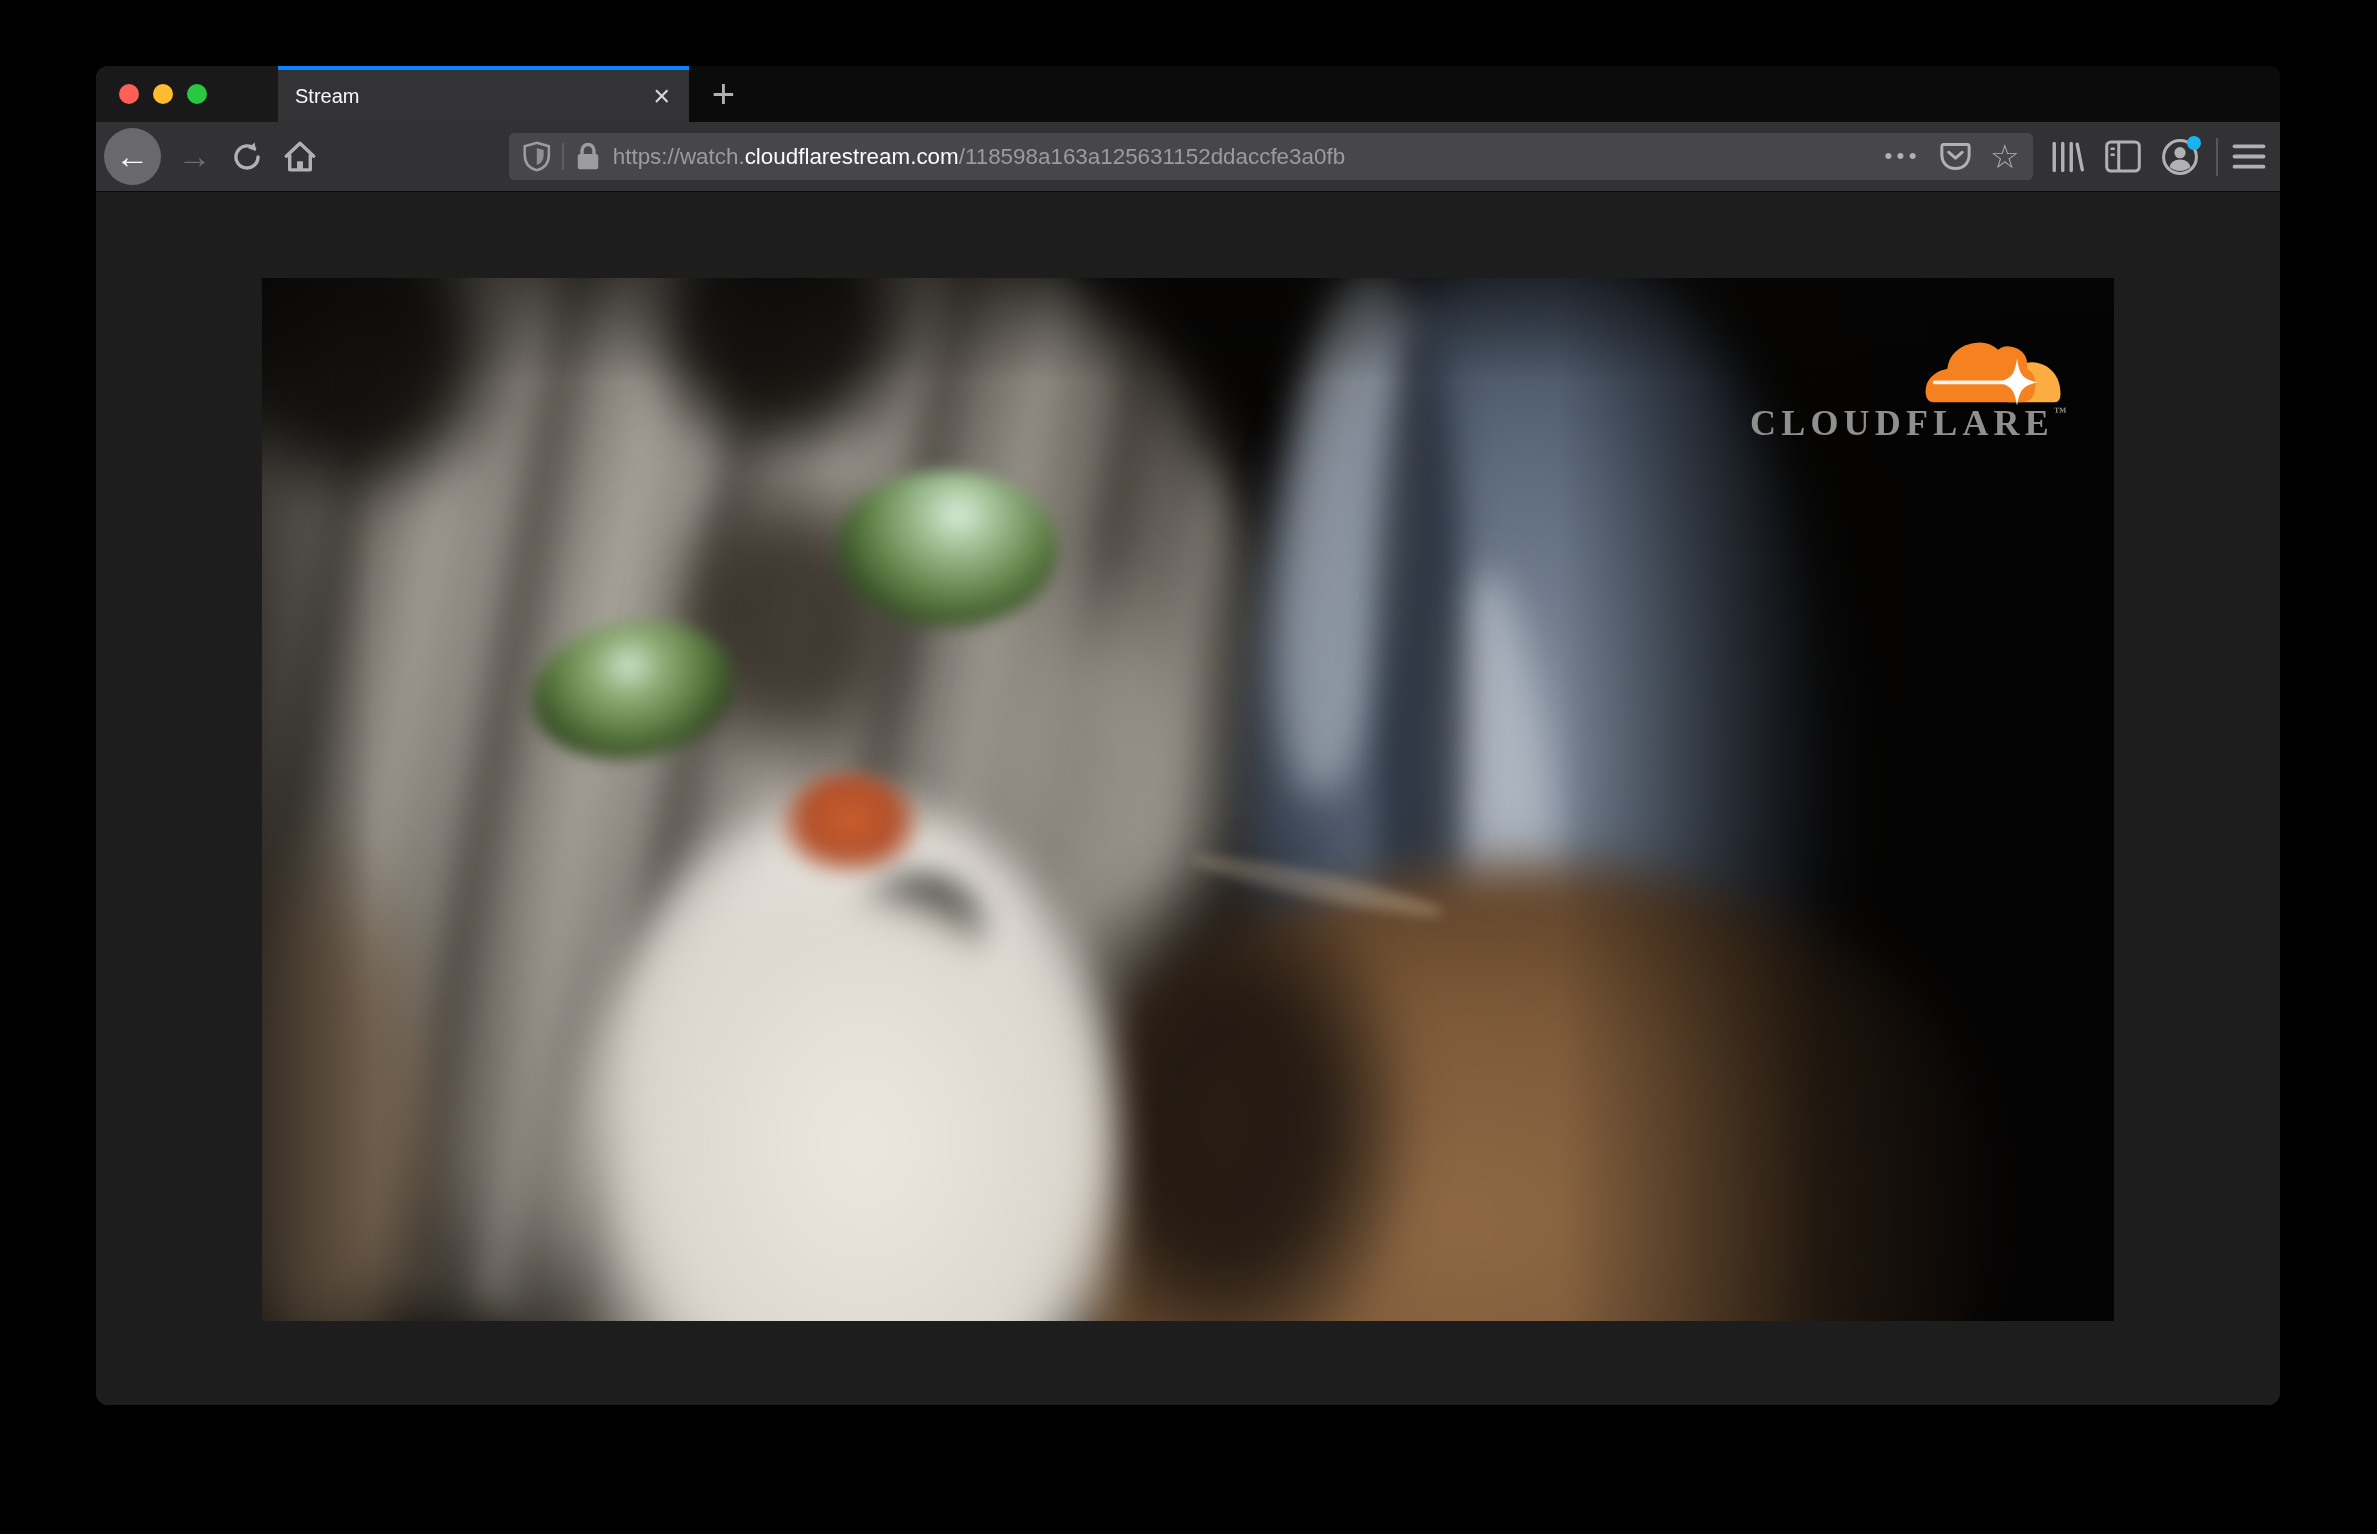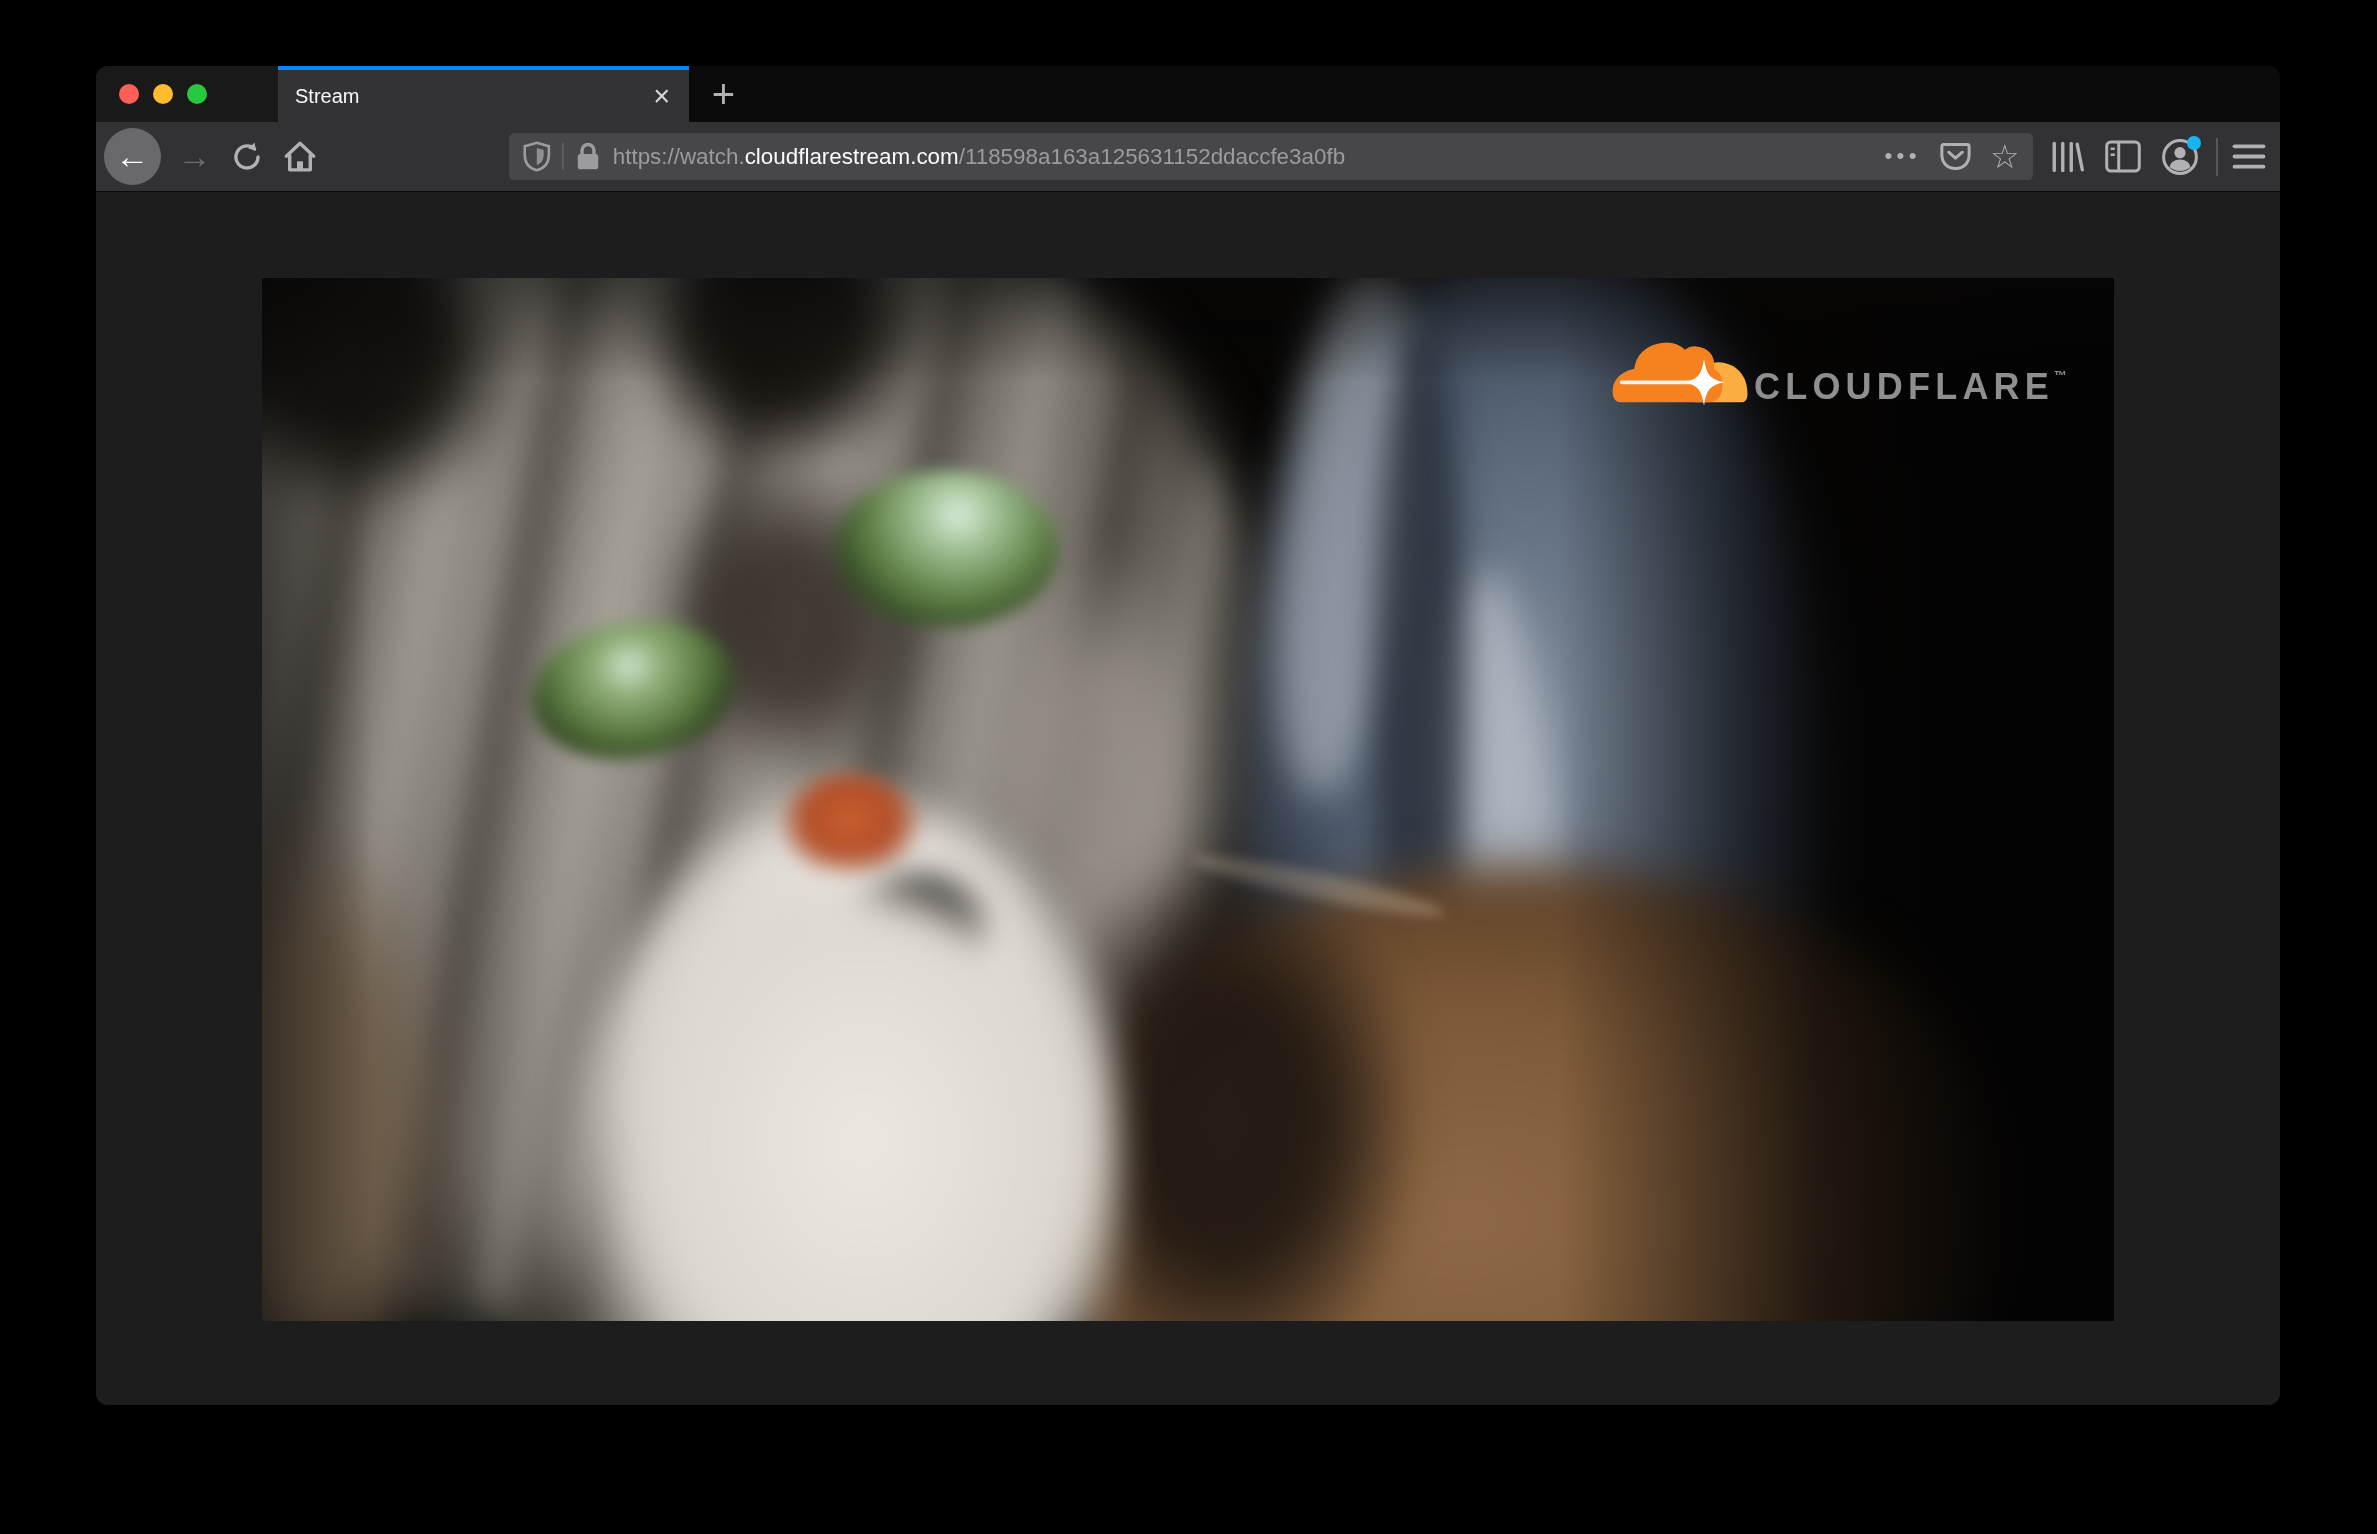--- a/index.html
+++ b/index.html
@@ -101,22 +101,22 @@
     background:radial-gradient(ellipse at 42% 52%, #8f6945 0%, #7e5a39 40%, #63452a 65%, rgba(50,34,20,.5) 80%, rgba(40,28,16,0) 92%); }
   .whisker-streak { left:50%; top:57%; width:14%; height:2.5%; filter:blur(6px);
     transform:rotate(12deg); background:rgba(210,190,160,.35); }
   .right-vignette { left:0; top:0; width:100%; height:100%; border-radius:0;
     background:linear-gradient(90deg, rgba(5,4,3,0) 70%, rgba(5,4,3,.75) 84%, rgba(4,3,3,.97) 94%, #040303 100%); }
   .top-vignette { left:0; top:0; width:100%; height:100%; border-radius:0;
     background:linear-gradient(180deg, rgba(8,7,6,.55) 0%, rgba(8,7,6,0) 10%),
                linear-gradient(90deg, rgba(10,9,8,.55) 0%, rgba(10,9,8,0) 6%); }
 
   
-  .cf-logo { position:absolute; top:41px; right:47px; display:flex; flex-direction:row;
-             align-items:flex-end; z-index:5; }
+  .cf-logo { position:absolute; top:41px; right:47px; display:flex; flex-direction:column;
+             align-items:flex-end; z-index:5;font-family:Liberation Serif, serif; }
   .cf-word { margin-top:0px; font-size:36px; font-weight:bold; letter-spacing:5.2px;
              color:#8f8f8f; line-height:1; white-space:nowrap; }
   .cf-word sup { font-size:13px; letter-spacing:0; vertical-align:top; }
 </style>
 </head>
 <body>
 
 <div class="window">
 
   <div class="tabstrip">

